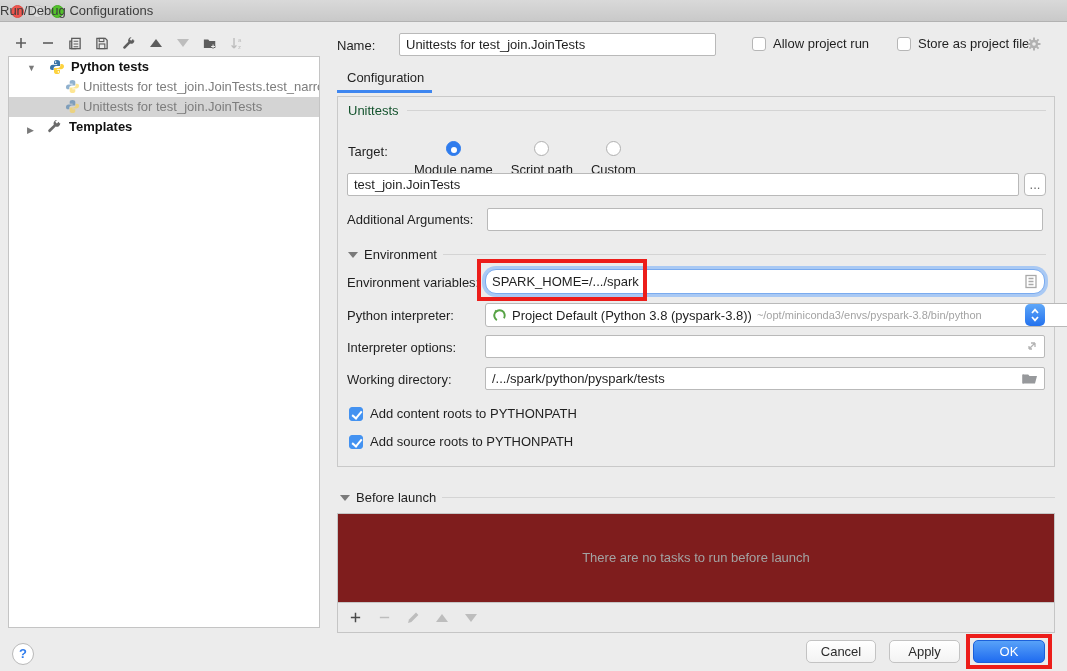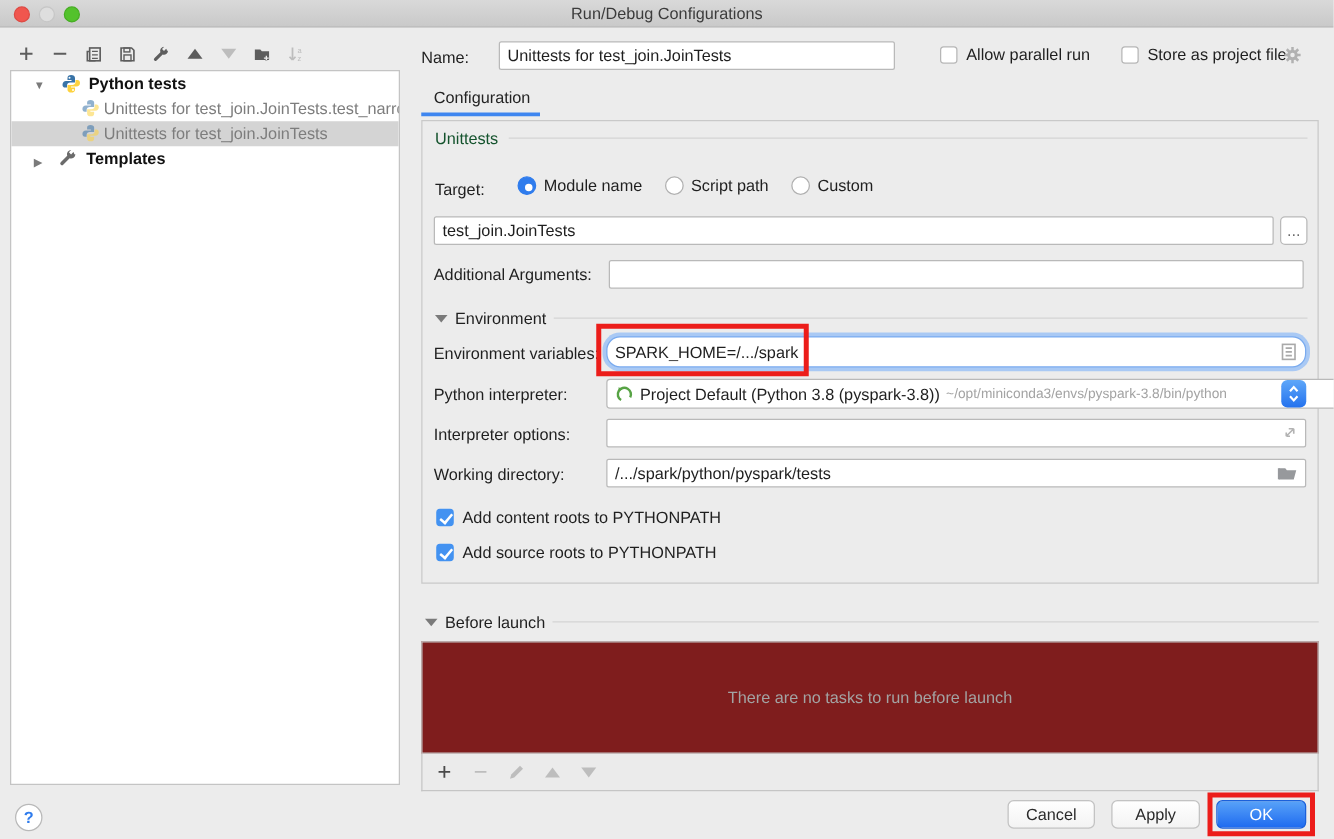--- a/index.html
+++ b/index.html
@@ -3,21 +3,21 @@
 <meta charset="utf-8">
 <style>
   * { box-sizing: border-box; margin: 0; padding: 0; }
   html,body { width:1067px; height:671px; }
   body { font-family: "Liberation Sans", sans-serif; font-size: 13px; color:#1f1f1f; background:#ececec; }
   .window { position:relative; width:1067px; height:671px; background:#ececec; overflow:hidden; }
 
   
   .titlebar { position:absolute; left:0; top:0; width:1067px; height:22px;
     background:linear-gradient(#d9d9d9,#c9c9c9); border-bottom:1px solid #b2b2b2; }
-  .title { position:absolute; left:0; right:0; top:3px; text-align:center; font-size:13px; color:#3c3c3c; }
+  .title { position:absolute; left:0; right:0; top:3px; text-align:left; font-size:13px; color:#3c3c3c; }
   .tl { position:absolute; top:5px; width:13px; height:13px; border-radius:50%; }
   .tl.red { left:11px; background:#f0564e; border:1px solid #dd4a44; }
   .tl.gray { left:31px; background:#dedede; border:1px solid #c6c6c6; }
   .tl.green { left:51px; background:#53c22c; border:1px solid #46ad23; }
 
   
   .left-toolbar { position:absolute; left:14px; top:32px; height:22px; display:flex; align-items:center; gap:13px; }
   .tbi { width:14px; height:16px; display:flex; align-items:center; justify-content:center; }
   .tri-up { width:0; height:0; border-left:6px solid transparent; border-right:6px solid transparent; border-bottom:8px solid #5d5d5d; }
   .tri-down { width:0; height:0; border-left:6px solid transparent; border-right:6px solid transparent; border-top:8px solid #bdbdbd; }
@@ -42,21 +42,21 @@
     font-family:"Liberation Sans",sans-serif; font-size:13px; padding:0 6px; color:#1f1f1f; }
   .lbl { position:absolute; font-size:13px; color:#1f1f1f; white-space:nowrap; }
   .checkbox { width:14px; height:14px; border:1px solid #b6b6b6; border-radius:3px; background:#fff; flex:0 0 auto; }
   .checkbox.checked { background:#4392f1; border-color:#4392f1; position:relative; }
   .checkbox.checked::after { content:""; position:absolute; left:4px; top:1px; width:4px; height:8px;
     border:solid #fff; border-width:0 2px 2px 0; transform:rotate(40deg); }
   .cbrow { position:absolute; display:flex; align-items:center; gap:7px; white-space:nowrap; }
   .radio { width:15px; height:15px; border-radius:50%; background:#fff; border:1px solid #b0b0b0; flex:0 0 auto; }
   .radio.sel { background:#2f7ced; border-color:#2f7ced; position:relative; }
   .radio.sel::after { content:""; position:absolute; left:4.5px; top:4.5px; width:6px; height:6px; border-radius:50%; background:#fff; }
-  .radiorow { display:flex; align-items:center; gap:6px; }
+  .radiorow { display:flex; align-items:center; gap:6px;flex-direction:column; }
 
   
   .tabs { position:absolute; left:337px; top:68px; display:flex; gap:20px;flex-direction:column; }
   .tab { font-size:13px; color:#242424; padding:2px 10px; }
   .tab-underline { position:absolute; left:337px; top:90px; width:95px; height:3px; background:#3e86f0; }
 
   
   .main-panel { position:absolute; left:337px; top:96px; width:718px; height:371px;
     border:1px solid #c9c9c9; background:#ececec; }
   .group-head { position:absolute; display:flex; align-items:center; gap:8px; }
@@ -197,21 +197,21 @@
       <span class="tree-label bold" style="left:60px">Templates</span>
     </div>
   </div>
 
   <div class="help-button">?</div>
 
   <div class="lbl" style="left:337px;top:38px">Name:</div>
   <input class="fld" style="left: 399px; top: 33px; width: 317px; height: 23px;" value="Unittests for test_join.JoinTests">
   <div class="cbrow" style="left:752px;top:36px">
     <span class="checkbox"></span>
-    <span>Allow parallel run</span>
+    <span>Allow project run</span>
   </div>
   <div class="cbrow" style="left:897px;top:36px">
     <span class="checkbox"></span>
     <span>Store as project file</span>
   </div>
   <span style="position:absolute;left:1026px;top:36px">
     <svg width="16" height="16" viewBox="0 0 16 16">
         <g stroke="#b1b1b1" stroke-width="2">
           <path d="M8 1.5v13M1.5 8h13M3.4 3.4l9.2 9.2M12.6 3.4l-9.2 9.2"></path>
         </g>

